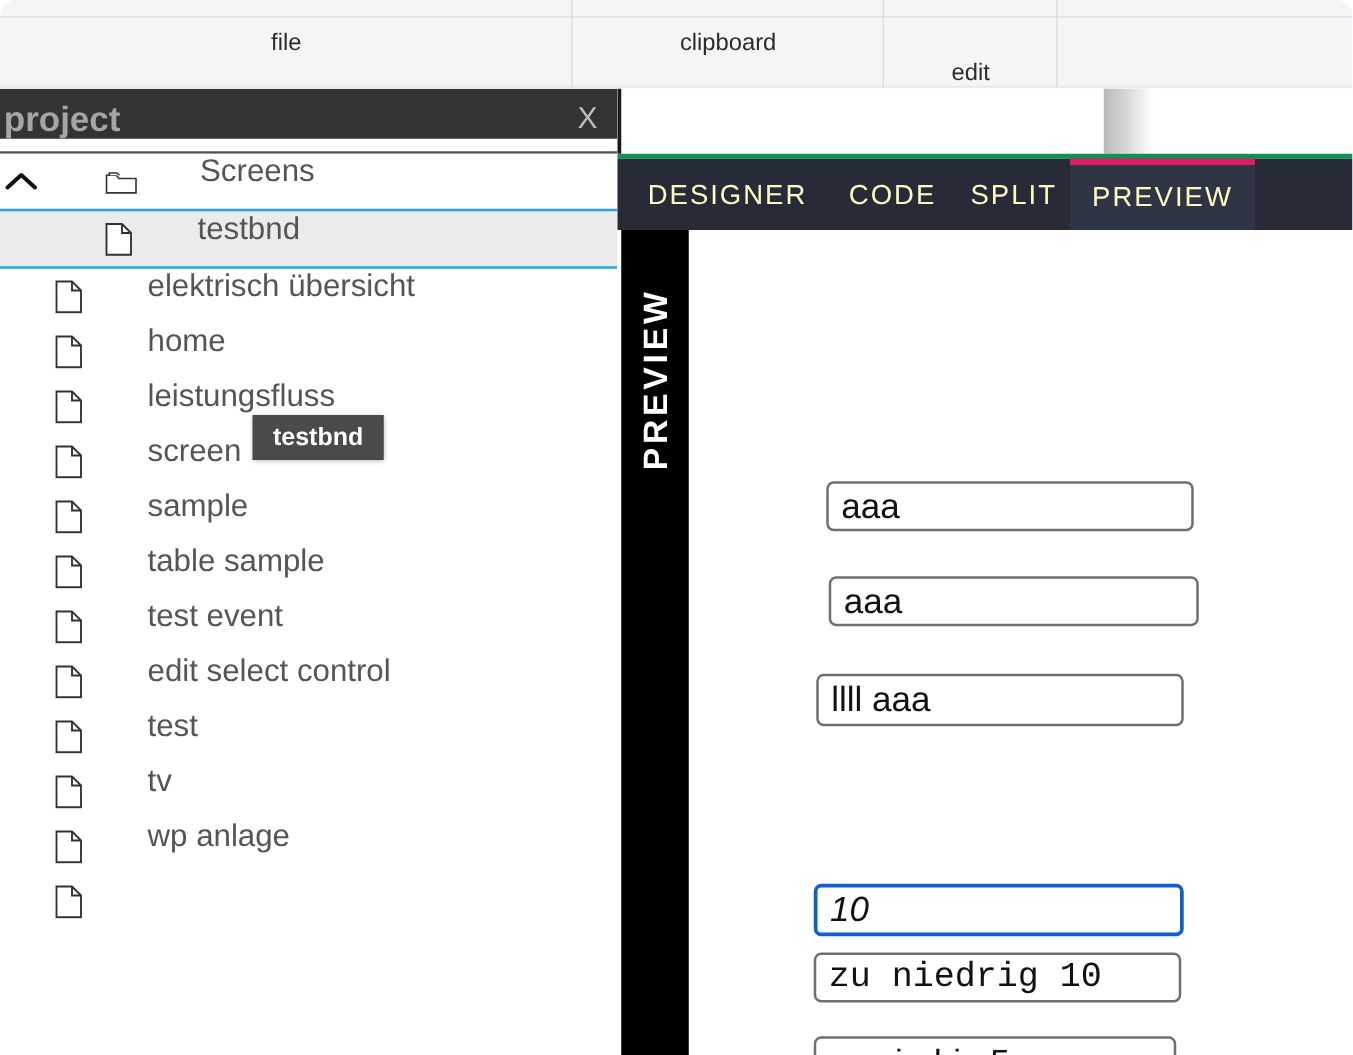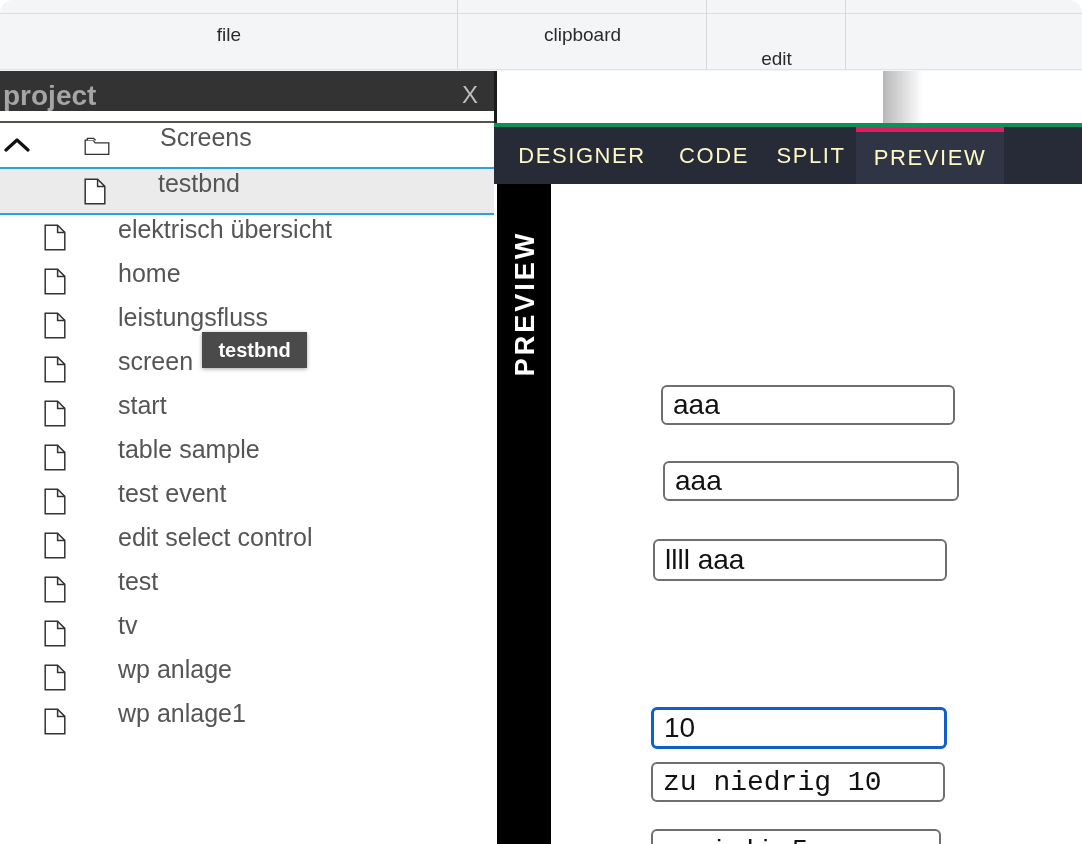--- a/index.html
+++ b/index.html
@@ -332,21 +332,21 @@
     white-space: nowrap;
     font-family: "Liberation Sans", sans-serif;
   }
   .form-field.focused {
     border: 3px solid #115fca;
   }
 
   .ff1 { left: 167px; top: 201px; width: 294px; height: 40px; }
   .ff2 { left: 169px; top: 277px; width: 296px; height: 40px; }
   .ff3 { left: 159px; top: 355px; width: 294px; height: 42px; }
-  .ff4 { left: 157px; top: 523px; width: 296px; height: 42px; }
+  .ff4 { left: 157px; top: 523px; width: 296px; height: 42px; font-style: italic; }
   .ff5 { left: 157px; top: 578px; width: 294px; height: 40px; font-family: Liberation Mono, monospace; }
   .ff6 { left: 157px; top: 645px; width: 290px; height: 42px; }
 </style>
 </head>
 <body>
 
 <div id="app">
 
   <div class="ribbon">
     <div class="ribbon-topline"></div>
@@ -441,21 +441,21 @@
           </span>
           <span class="label">screen</span>
         </div>
         <div class="tree-row ind-1">
           <span class="docicon">
             <svg width="22" height="27" viewBox="0 0 22 27">
               <path d="M1.2 1.2 H13.6 L20.8 8.4 V25.8 H1.2 Z" fill="#fff" stroke="#333" stroke-width="1.5" stroke-linejoin="miter"></path>
               <path d="M13.6 1.2 V8.4 H20.8" fill="none" stroke="#333" stroke-width="1.5"></path>
             </svg>
           </span>
-          <span class="label">start</span>
+          <span class="label">sample</span>
         </div>
         <div class="tree-row ind-1">
           <span class="docicon">
             <svg width="22" height="27" viewBox="0 0 22 27">
               <path d="M1.2 1.2 H13.6 L20.8 8.4 V25.8 H1.2 Z" fill="#fff" stroke="#333" stroke-width="1.5" stroke-linejoin="miter"></path>
               <path d="M13.6 1.2 V8.4 H20.8" fill="none" stroke="#333" stroke-width="1.5"></path>
             </svg>
           </span>
           <span class="label">table sample</span>
         </div>
@@ -504,21 +504,20 @@
           </span>
           <span class="label">wp anlage</span>
         </div>
         <div class="tree-row ind-1">
           <span class="docicon">
             <svg width="22" height="27" viewBox="0 0 22 27">
               <path d="M1.2 1.2 H13.6 L20.8 8.4 V25.8 H1.2 Z" fill="#fff" stroke="#333" stroke-width="1.5" stroke-linejoin="miter"></path>
               <path d="M13.6 1.2 V8.4 H20.8" fill="none" stroke="#333" stroke-width="1.5"></path>
             </svg>
           </span>
-          <span class="label">wp anlage1</span>
         </div>
       </div>
 
     <div class="tooltip">testbnd</div>
 
   </div>
 
   <div class="editor-area">
 
     <div class="etab-strip">

